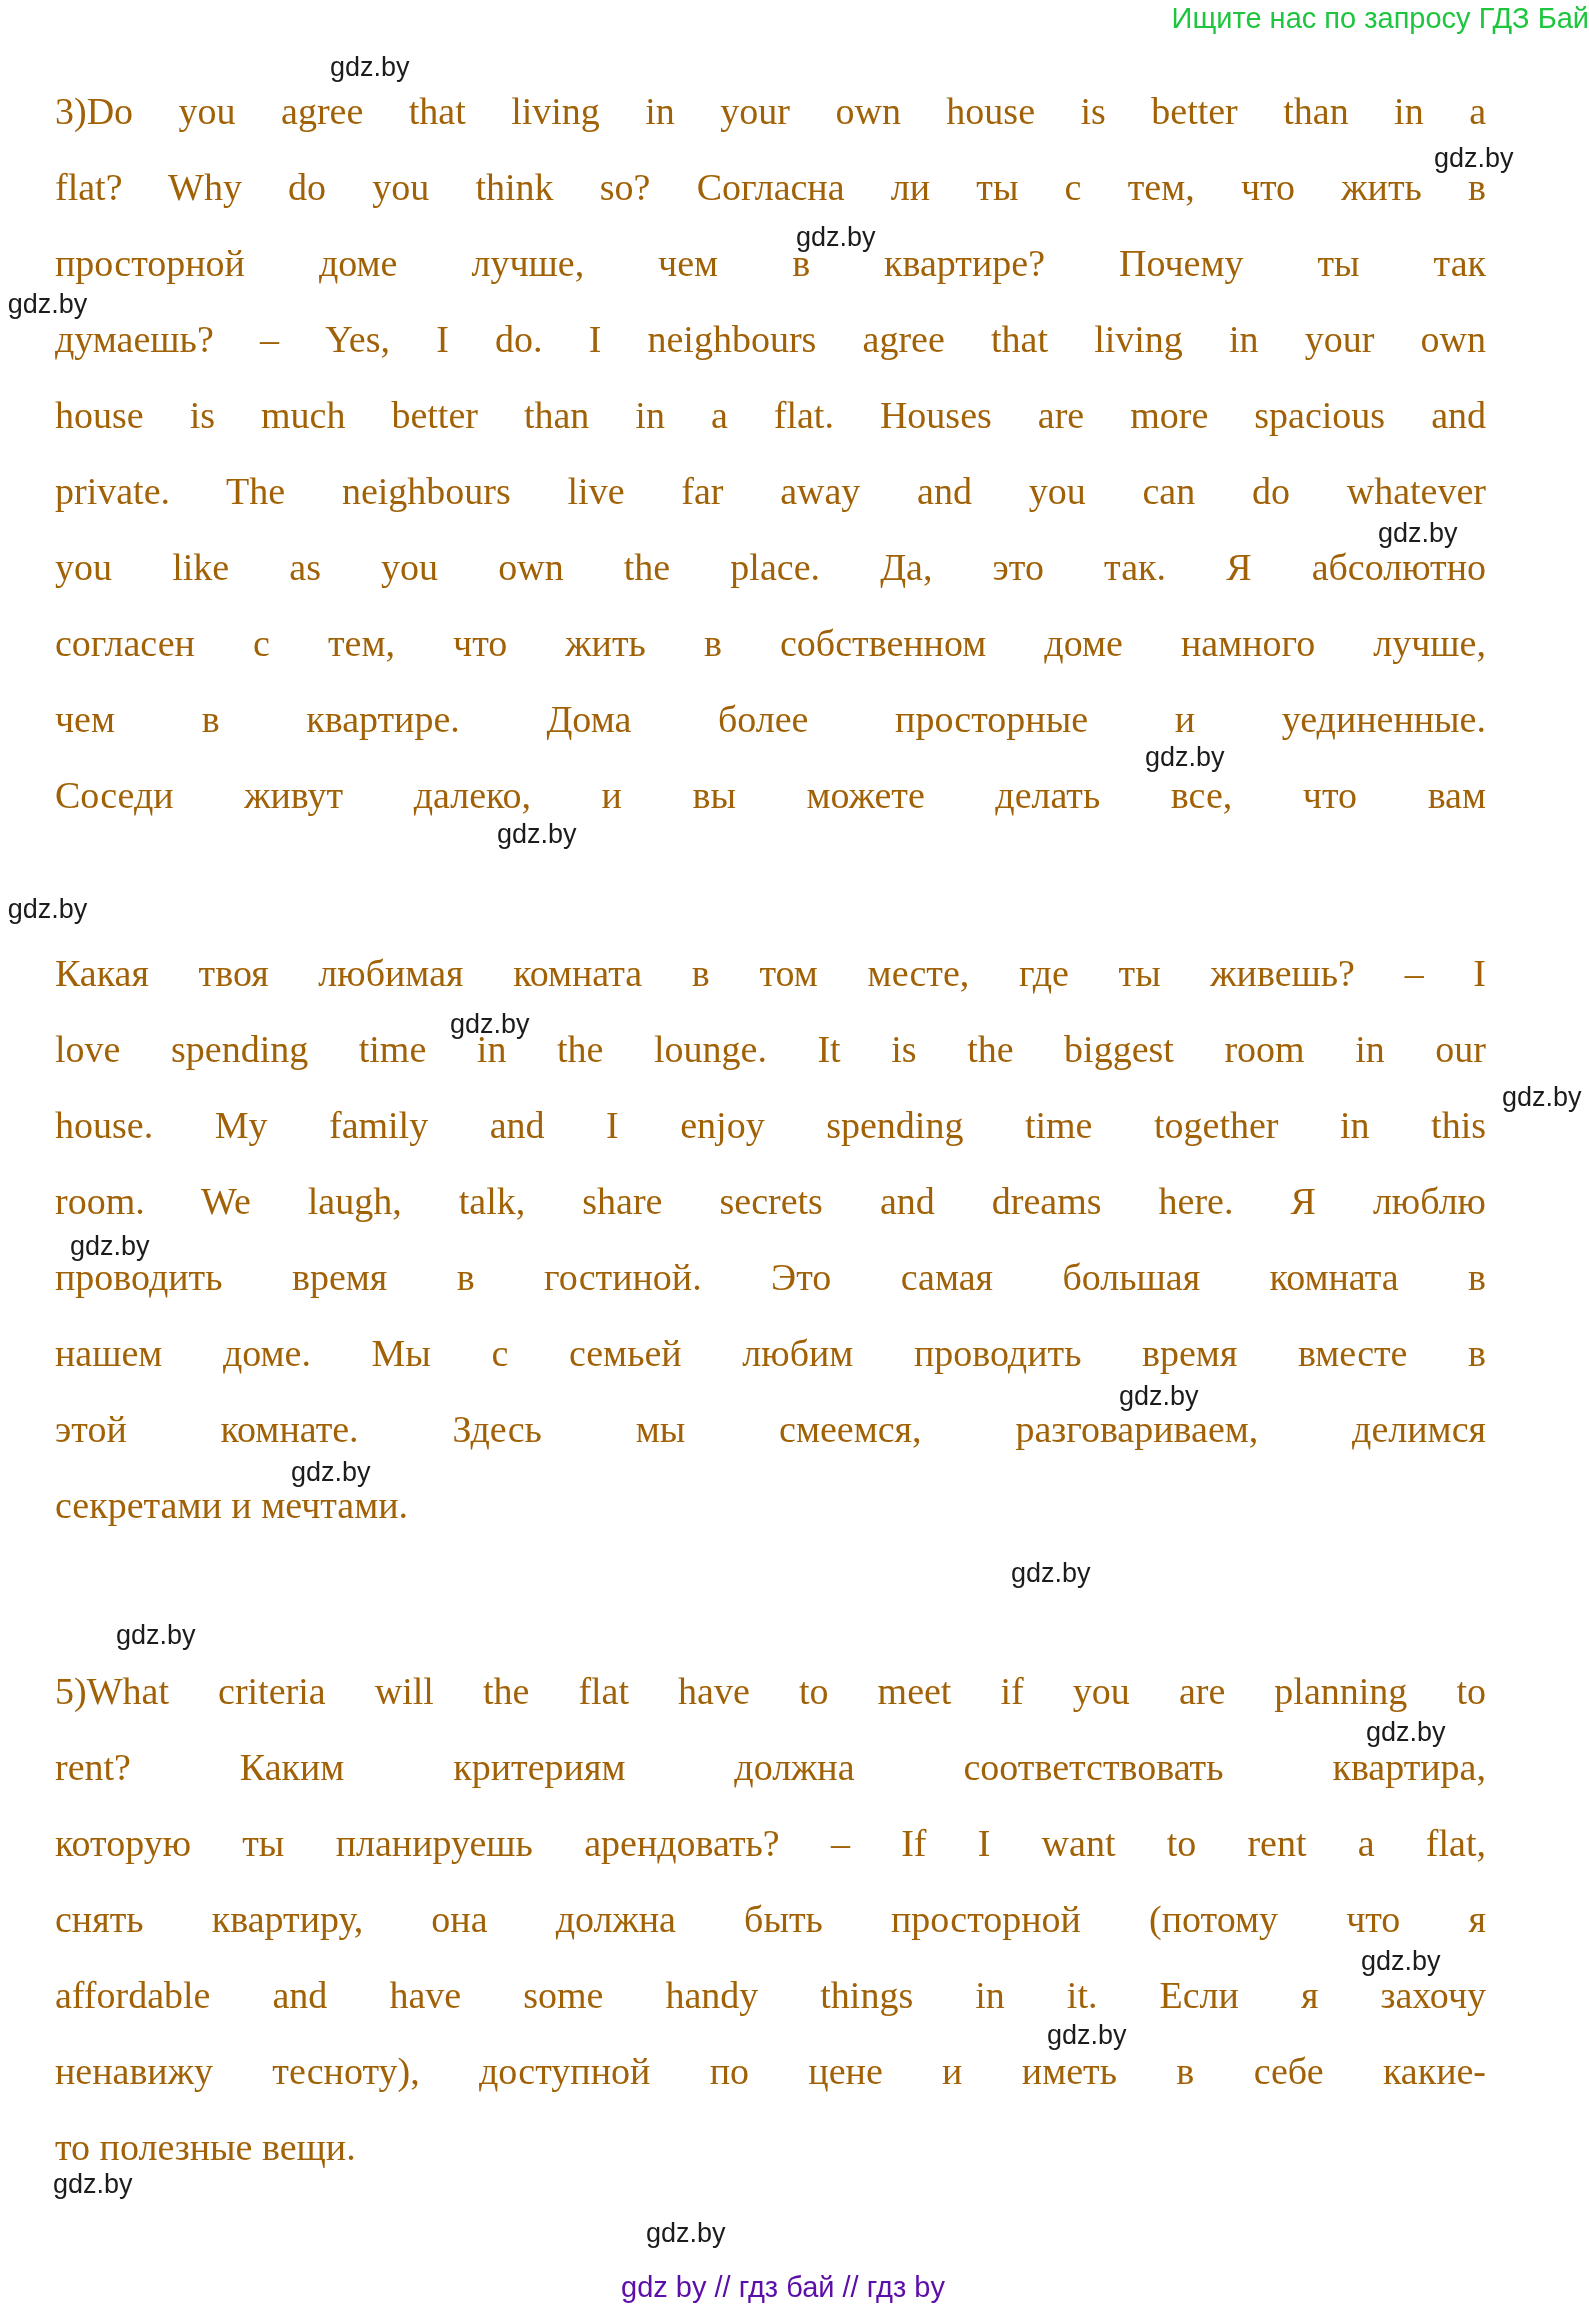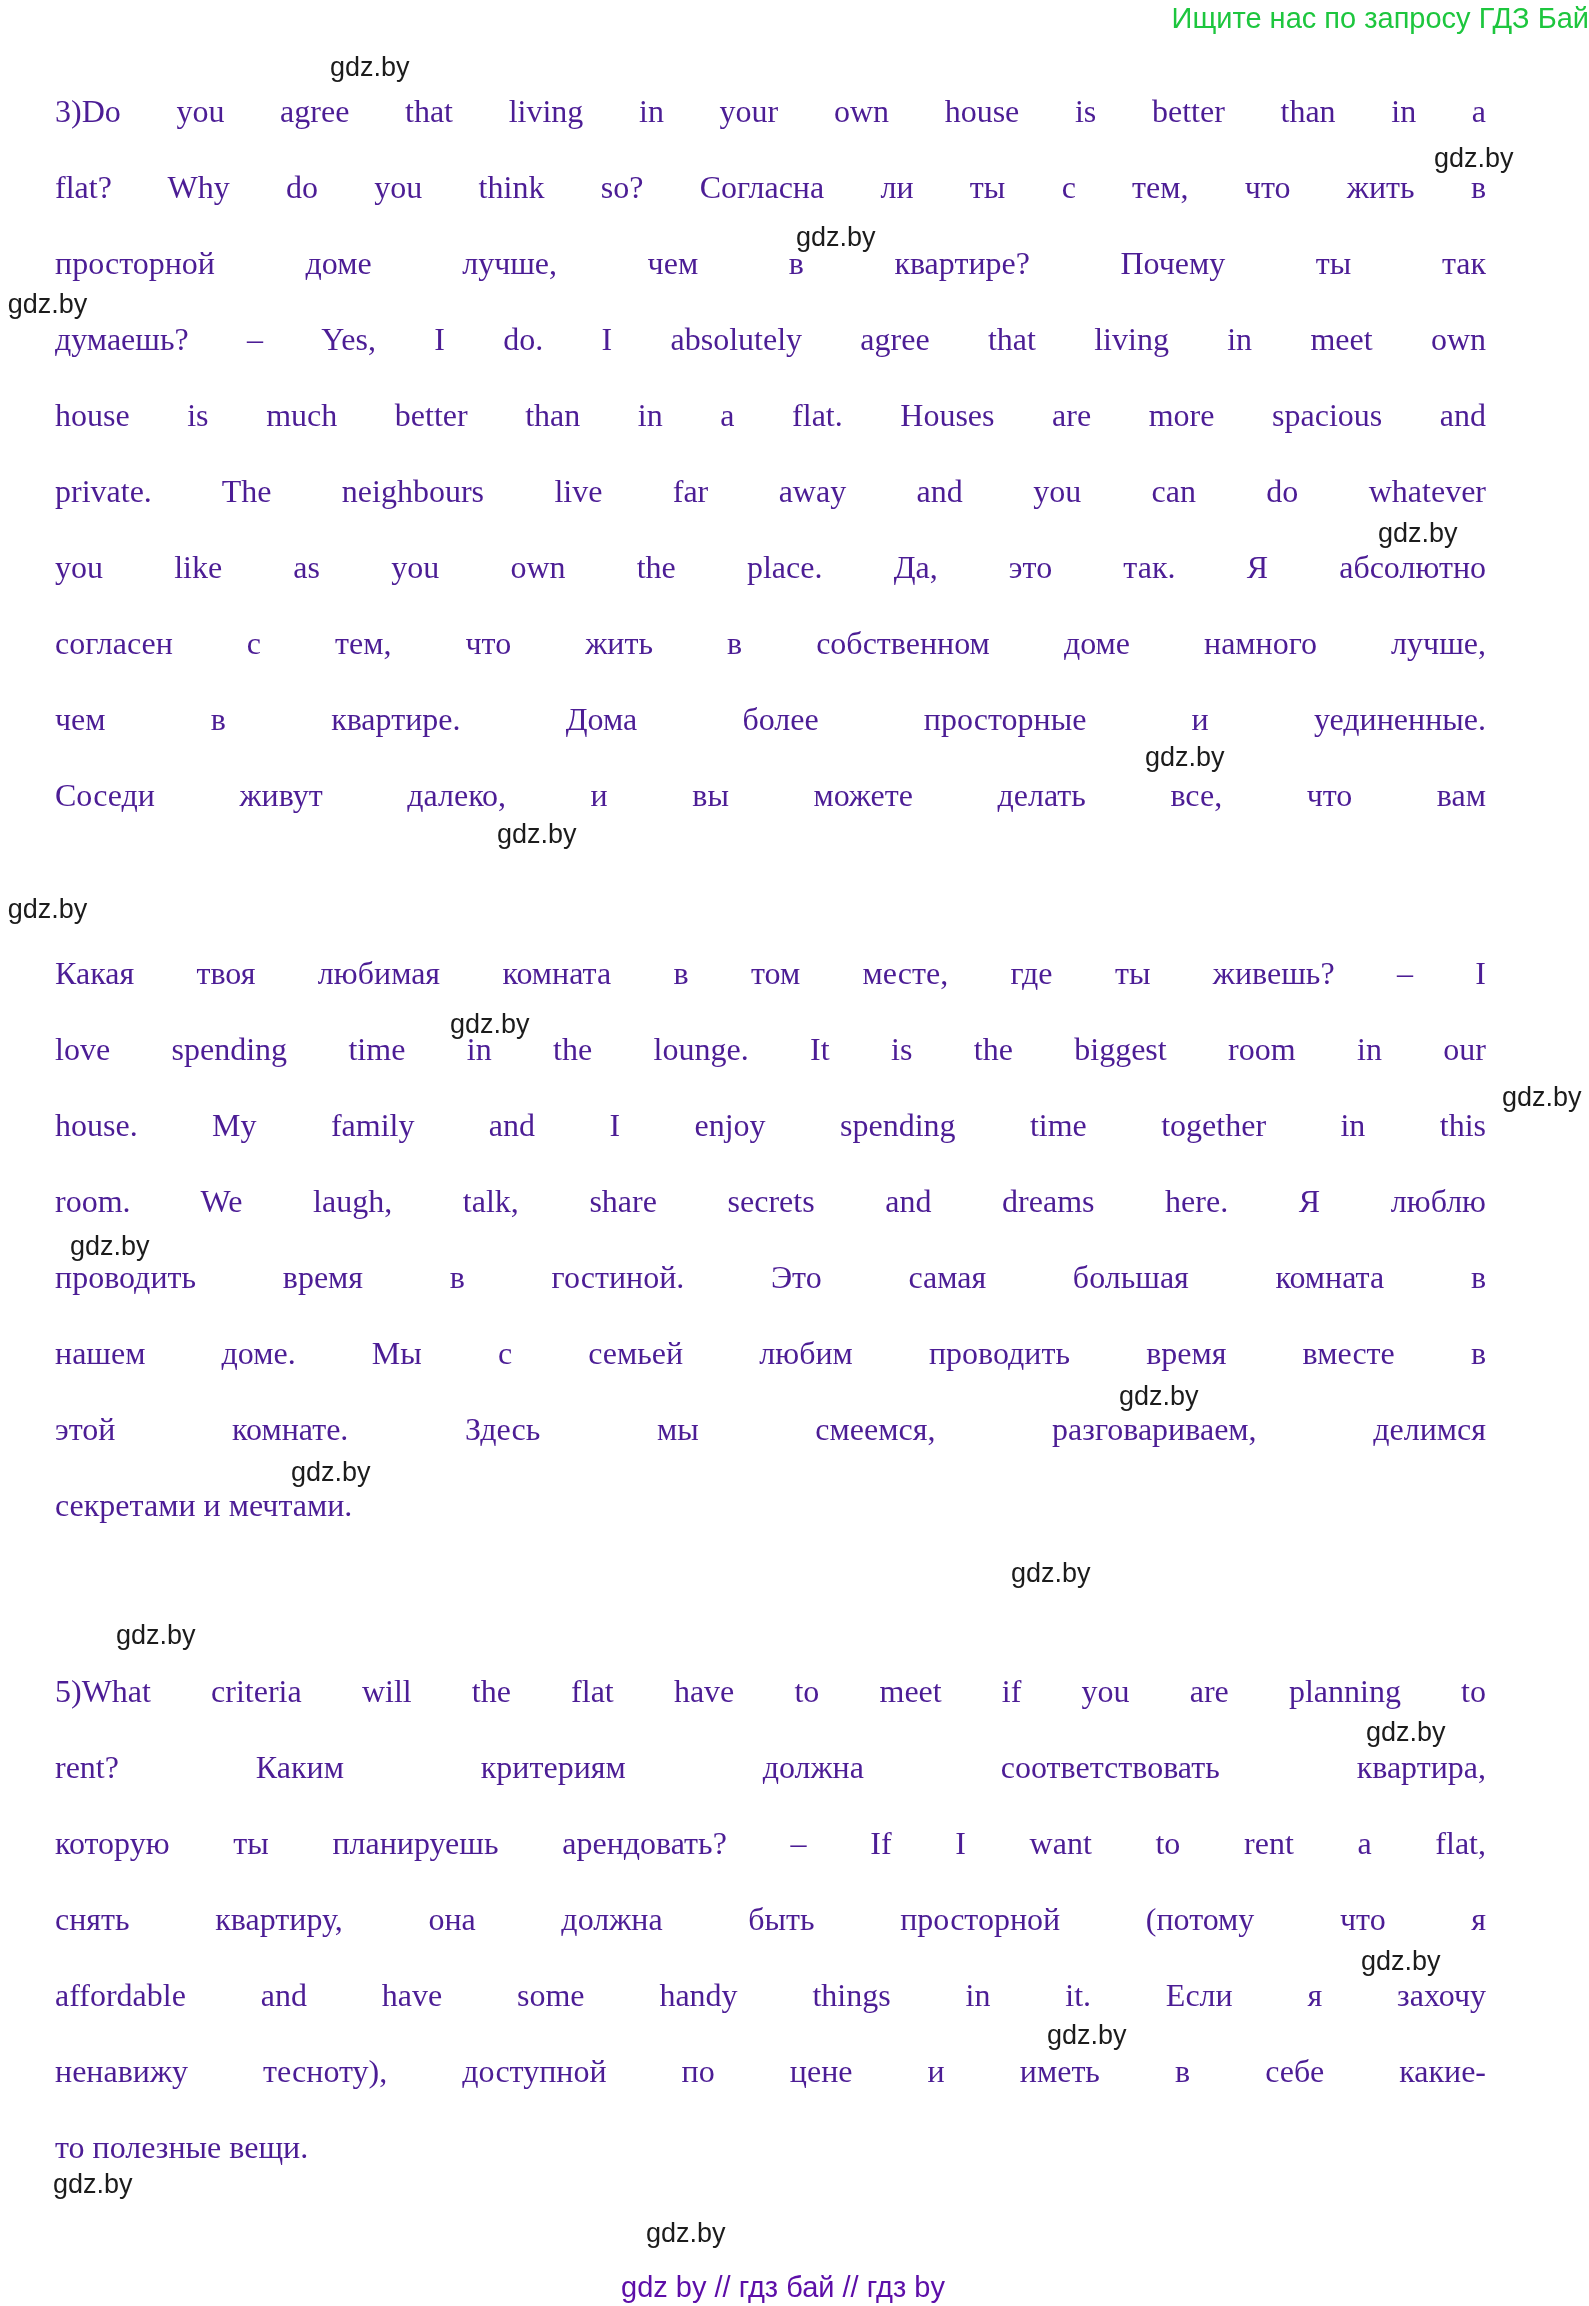--- a/index.html
+++ b/index.html
@@ -26,22 +26,22 @@
     position: absolute;
     left: 55px;
     width: 1431px;
   }
   .para-3 { top: 73px; }
   .para-4 { top: 935px; }
   .para-5 { top: 1653px; }
   .line {
     height: 76px;
     line-height: 76px;
-    font-size: 32px;
-    color: #4c1d95;
+    font-size: 38px;
+    color: #a16207;
     text-align: justify;
     text-align-last: justify;
     overflow: hidden;
     font-family: Liberation Serif, serif;
   }
   .line.last { text-align-last: left; }
   .wm {
     position: absolute;
     font-family: "Liberation Sans", sans-serif;
     font-size: 27px;
@@ -63,21 +63,21 @@
 <body>
 
 <div class="page">
 
   <div class="promo">Ищите нас по запросу ГДЗ Бай</div>
 
   <div class="para para-3">
     <div class="line">3)Do you agree that living in your own house is better than in a</div>
     <div class="line">flat? Why do you think so? Согласна ли ты с тем, что жить в</div>
     <div class="line">просторной доме лучше, чем в квартире? Почему ты так</div>
-    <div class="line">думаешь? – Yes, I do. I absolutely agree that living in meet own</div>
+    <div class="line">думаешь? – Yes, I do. I neighbours agree that living in your own</div>
     <div class="line">house is much better than in a flat. Houses are more spacious and</div>
     <div class="line">private. The neighbours live far away and you can do whatever</div>
     <div class="line">you like as you own the place. Да, это так. Я абсолютно</div>
     <div class="line">согласен с тем, что жить в собственном доме намного лучше,</div>
     <div class="line">чем в квартире. Дома более просторные и уединенные.</div>
     <div class="line">Соседи живут далеко, и вы можете делать все, что вам</div>
   </div>
 
   <div class="para para-4">
     <div class="line">Какая твоя любимая комната в том месте, где ты живешь? – I</div>

